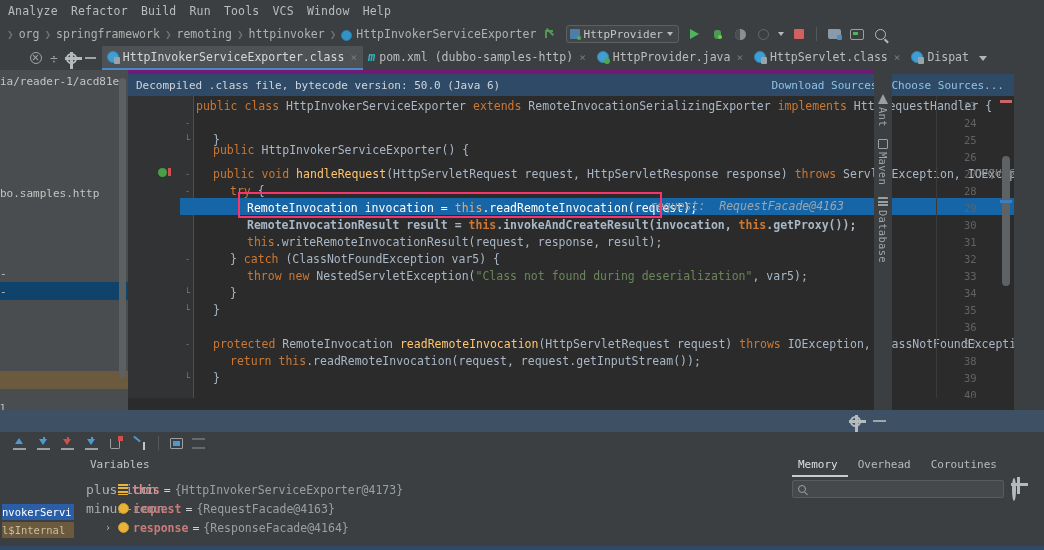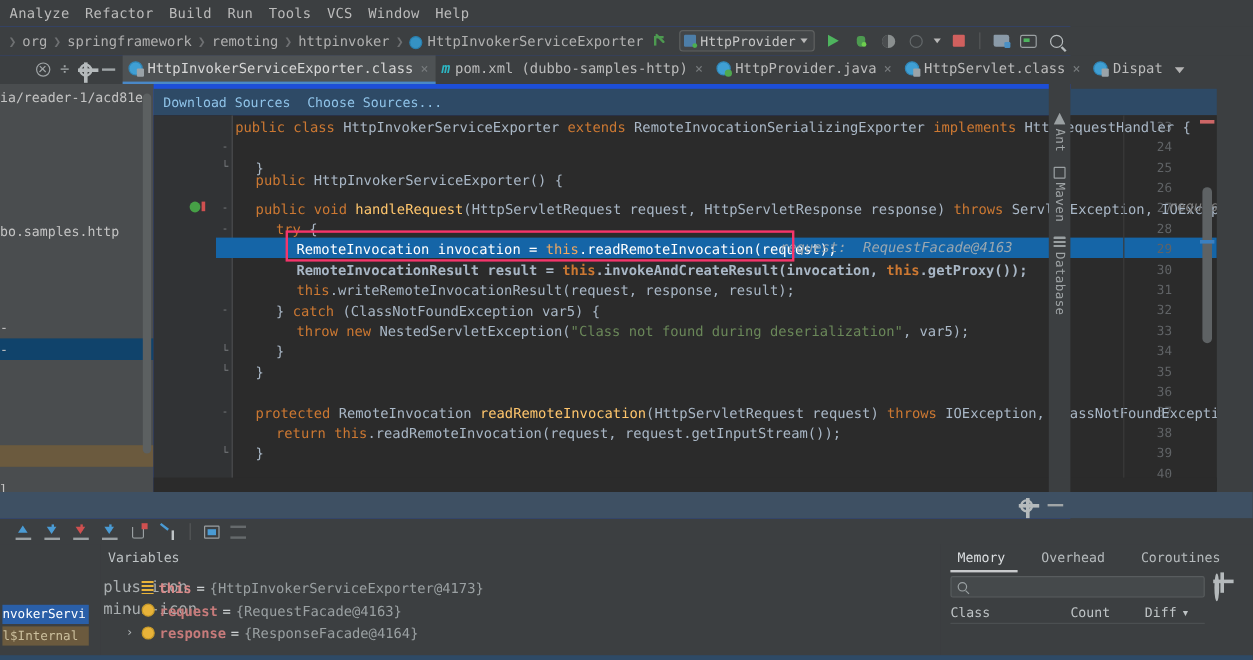--- a/index.html
+++ b/index.html
@@ -5,21 +5,21 @@
   * { box-sizing: border-box; margin: 0; padding: 0; }
   html, body {
     width: 1044px; height: 550px;
     background: #3c3f41;
     font-family: "DejaVu Sans Mono", "Liberation Mono", monospace;
     overflow: hidden;
   }
   #app {
     position: relative;
     width: 892px; height: 550px;
-    background: #1d4ed8;
+    background: #701a75;
   }
 
   
   .menubar {
     position: absolute; left: 0; top: 0; width: 1044px; height: 22px;
     background: #3c3f41;
     display: flex; align-items: center;
     padding-left: 8px;
     gap: 13px;
   }
@@ -396,21 +396,21 @@
   }
   .vname { color: #c77b7b; font-weight: bold; }
   .vname.this { color: #d98a8a; }
   .veq { color: #cfd2d4; }
   .vval { color: #9aa0a2; }
 
   .memorypanel {
     position: absolute; left: 784px; top: 454px; width: 260px; height: 96px;
     background: #3c3f41;
   }
-  .mtabs { display: flex; gap: 14px; padding-left: 8px; padding-top: 2px; }
+  .mtabs { display: flex; gap: 4px; padding-left: 8px; padding-top: 2px; }
   .mtab {
     padding: 2px 10px 4px 6px; color: #b6bbbd; font-size: 11px;
   }
   .mtab.active { color: #dcdfe1; border-bottom: 2px solid #c8cacc; }
   .msearch {
     position: absolute; left: 8px; top: 26px; width: 212px; height: 18px;
     background: #45494b; border: 1px solid #585c5e; border-radius: 2px;
     display: flex; align-items: center; padding-left: 5px;
   }
   .msearch .search-ico2 {
@@ -577,20 +577,21 @@
     <div class="lp-row"></div>
     <div class="lp-row" style="margin-top:44px">-</div>
     <div class="lp-row sel">-</div>
     <div class="lp-row"></div>
     <div class="lp-row hl" style="margin-top:53px"></div>
     <div class="lp-row" style="margin-top:10px">l</div>
     <div class="lp-scroll"></div>
   </div>
 
   <div class="notifbar">
+    <span class="notif-text">Decompiled .class file, bytecode version: 50.0 (Java 6)</span>
     <div class="notif-links">
       <span class="notif-link">Download Sources</span>
       <span class="notif-link">Choose Sources...</span>
     </div>
   </div>
 
   <div class="editor">
     <div class="gutter"></div>
     <div class="gutter-fold"></div>
 
@@ -759,22 +760,16 @@
     <div class="mtabs">
       <div class="mtab active">Memory</div>
       <div class="mtab">Overhead</div>
       <div class="mtab">Coroutines</div>
     </div>
     <div class="msearch">
       <span class="search-ico2"></span>
       <input type="text" style="background: transparent; border: none; outline: none; color: rgb(207, 210, 212); font-size: 11px; width: 180px; margin-left: 6px; font-family: &quot;DejaVu Sans Mono&quot;, monospace;" placeholder="">
     </div>
     <div class="mgear"><span class="gear-ico"></span></div>
-    <div class="mcols">
-      <span class="mcol" style="width:100px">Class</span>
-      <span class="mcol" style="width:62px">Count</span>
-      <span class="mcol">Diff</span>
-      <span class="mcol" style="margin-left:4px">▾</span>
-    </div>
   </div>
 
   <div class="botstatus"></div>
 </div>
 
 </body></html>

